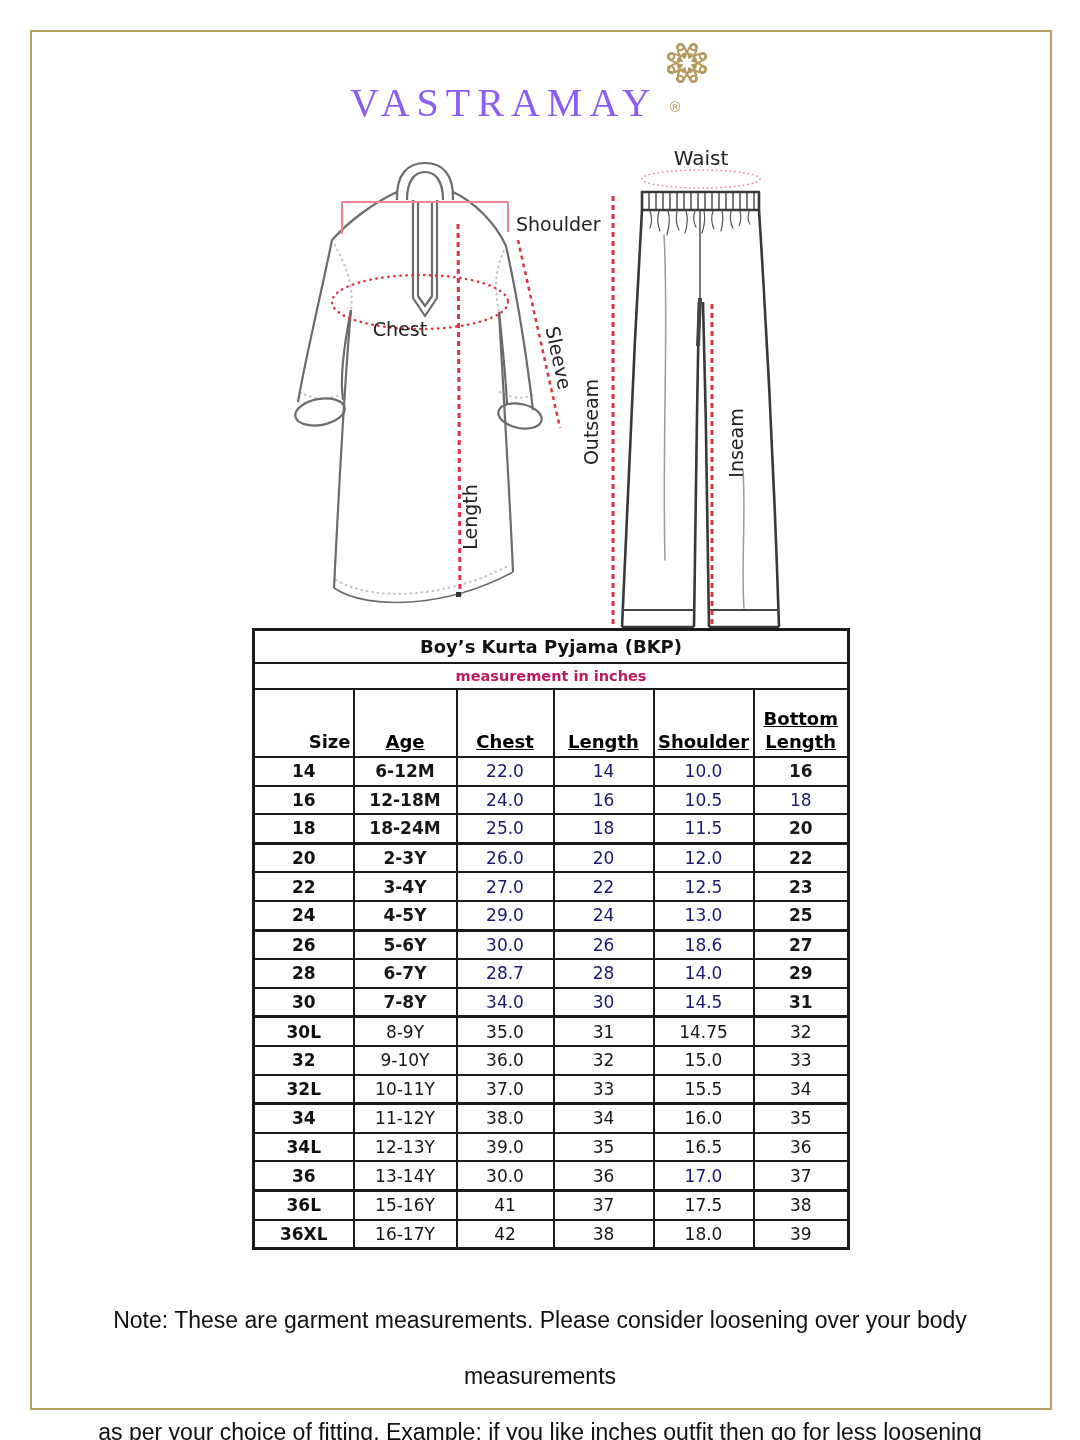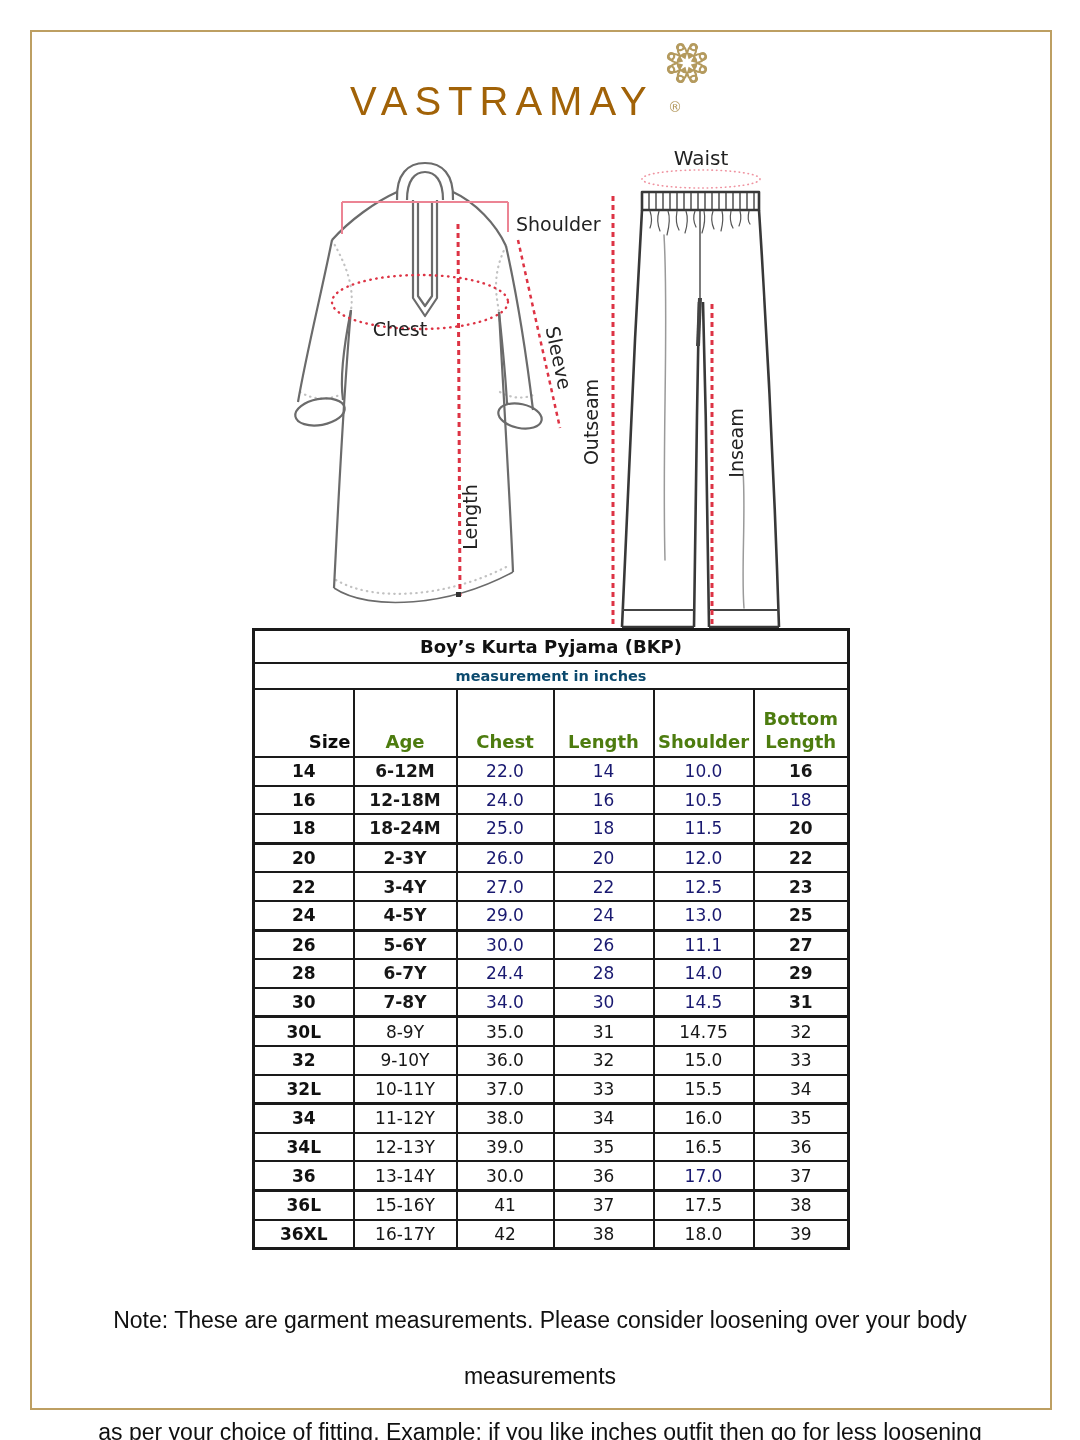--- a/index.html
+++ b/index.html
@@ -2,38 +2,38 @@
 <html><head>
 <meta charset="utf-8">
 <style>
   html,body{margin:0;padding:0;}
   body{width:1080px;height:1440px;background:#ffffff;position:relative;overflow:hidden;
        font-family:"DejaVu Sans",sans-serif;}
   .gold-frame{position:absolute;left:30px;top:30px;width:1022px;height:1380px;
        border:2px solid #bd9f62;box-sizing:border-box;pointer-events:none;}
 
   
-  .wordmark{position:absolute;left:350px;top:79px;width:330px;font-family:Liberation Sans, sans-serif;
-       font-size:40px;font-weight:400;letter-spacing:7px;color:#a16207;white-space:nowrap;}
+  .wordmark{position:absolute;left:350px;top:79px;width:330px;font-family:Liberation Serif, serif;
+       font-size:40px;font-weight:400;letter-spacing:7px;color:#8b5cf6;white-space:nowrap;}
   .ornament{position:absolute;left:659px;top:35px;width:56px;height:56px;}
   .regmark{position:absolute;left:668px;top:99px;font-size:14px;color:#b49a5e;}
 
   
   .diagram{position:absolute;left:270px;top:140px;width:540px;height:492px;}
   .dlabel{font-family:"DejaVu Sans",sans-serif;font-size:19px;fill:#222222;}
   .dlabel-big{font-family:"DejaVu Sans",sans-serif;font-size:20px;fill:#222222;}
 
   
   .size-table{position:absolute;left:252px;top:628px;width:595px;border-collapse:collapse;
        table-layout:fixed;border:3px solid #1a1a1a;background:#ffffff;}
   .size-table th,.size-table td{border:2px solid #1a1a1a;text-align:center;}
   .tbl-title{font-size:18px;font-weight:700;color:#111111;padding:5px 0;border-bottom:1px solid #1a1a1a;}
-  .tbl-subtitle{font-size:14.5px;font-weight:700;color:#0c4a6e;padding:4px 0;border-bottom:2px solid #1a1a1a;}
+  .tbl-subtitle{font-size:14.5px;font-weight:700;color:#be185d;padding:4px 0;border-bottom:2px solid #1a1a1a;}
   .col-h{font-size:18px;font-weight:700;vertical-align:bottom;height:60px;padding:3px 2px;line-height:1.25;}
-  .col-h.navy{color:#4d7c0f;}
+  .col-h.navy{color:#000000;text-decoration:underline;}
   .col-h.black{color:#0d0d0d;text-align:right;}
   .size-table td{font-size:17px;color:#171717;height:26.6px;padding:0 2px;font-weight:400;}
   .size-table td.bold{font-weight:700;}
   .size-table td.size-col{font-weight:700;color:#111111;}
   .size-table td.navy-bold{color:#191970;font-weight:400;}
   .size-table tbody tr:nth-child(3n) td{border-bottom-width:3px;}
 
   
   .note{position:absolute;left:35px;top:1292px;width:1010px;text-align:center;
        font-family:"Liberation Sans",sans-serif;font-size:23px;line-height:56px;color:#101010;}
@@ -217,27 +217,27 @@
         <td class="navy-bold bold">29.0</td>
         <td class="navy-bold bold">24</td>
         <td class="navy-bold bold">13.0</td>
         <td class="bold">25</td>
       </tr>
       <tr>
         <td class="bold size-col">26</td>
         <td class="bold">5-6Y</td>
         <td class="navy-bold bold">30.0</td>
         <td class="navy-bold bold">26</td>
-        <td class="navy-bold bold">11.1</td>
+        <td class="navy-bold bold">18.6</td>
         <td class="bold">27</td>
       </tr>
       <tr>
         <td class="bold size-col">28</td>
         <td class="bold">6-7Y</td>
-        <td class="navy-bold bold">24.4</td>
+        <td class="navy-bold bold">28.7</td>
         <td class="navy-bold bold">28</td>
         <td class="navy-bold bold">14.0</td>
         <td class="bold">29</td>
       </tr>
       <tr>
         <td class="bold size-col">30</td>
         <td class="bold">7-8Y</td>
         <td class="navy-bold bold">34.0</td>
         <td class="navy-bold bold">30</td>
         <td class="navy-bold bold">14.5</td>

